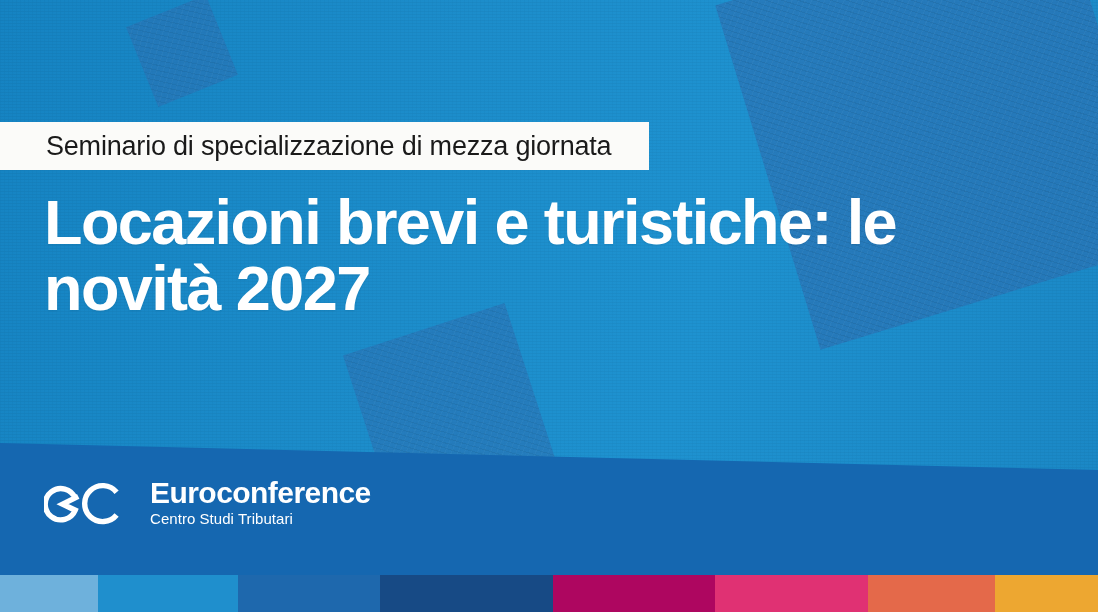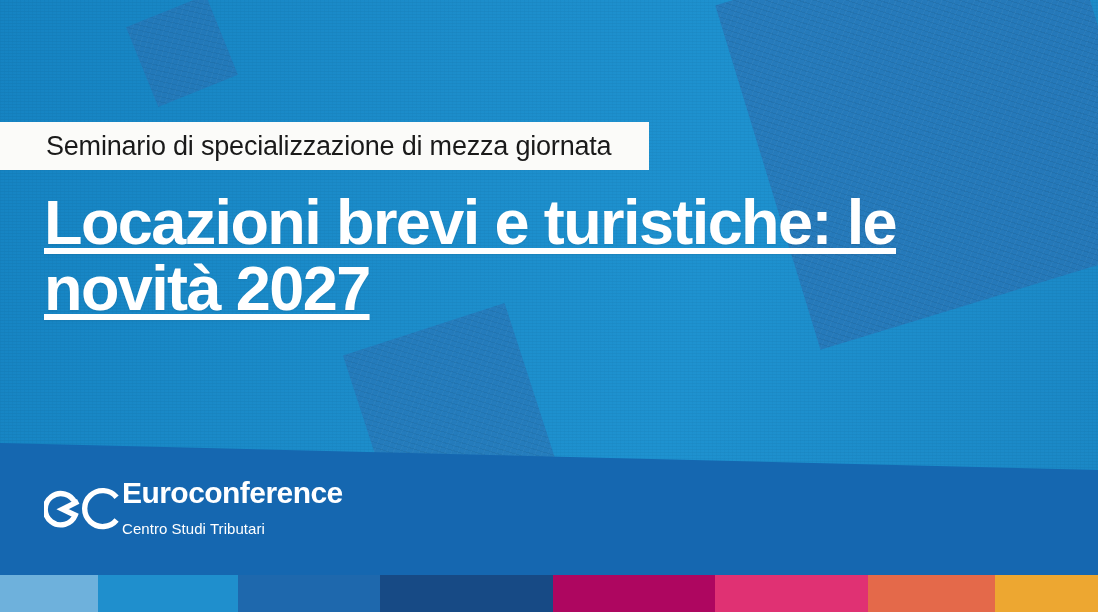--- a/index.html
+++ b/index.html
@@ -65,48 +65,47 @@
   .headline{
     position:absolute; left:44px; top:190px;
     width:1000px;
     z-index:5;
     color:#ffffff;
     font-size:63px;
     font-weight:700;
     line-height:1.04;
     letter-spacing:-1.6px;
     text-shadow:0 1px 2px rgba(0,0,0,.07);
-    text-decoration:underline;
   }
   .headline .ln{ display:block; }
 
   
   .footer-band{
     position:absolute; left:0; right:0; bottom:37px;
     height:150px;
     background:#1567B0;
     clip-path:polygon(0 12%, 100% 30%, 100% 100%, 0 100%);
     z-index:4;
   }
 
   
   .logo{
     position:absolute; left:44px; top:478px;
-    display:flex; align-items:center; gap:0;
+    display:flex; align-items:center; gap:28px;
     z-index:6;
   }
   .logo-mark{ width:78px; height:48px; flex:0 0 auto; display:block; }
   .logo-words{ display:flex; flex-direction:column; justify-content:center; }
   .logo-title{
     color:#ffffff; font-size:30px; font-weight:700;
     letter-spacing:-.55px; line-height:1.02;
   }
   .logo-sub{
     color:#ffffff; font-size:15px; font-weight:400;
-    letter-spacing:.05px; line-height:1.2; margin-top:11px;
+    letter-spacing:.05px; line-height:1.2; margin-top:1px;
   }
 
   
   .colorbar{
     position:absolute; left:0; bottom:0;
     width:1098px; height:37px;
     display:flex;
     z-index:7;
   }
   .colorbar .swatch{ height:100%; }

